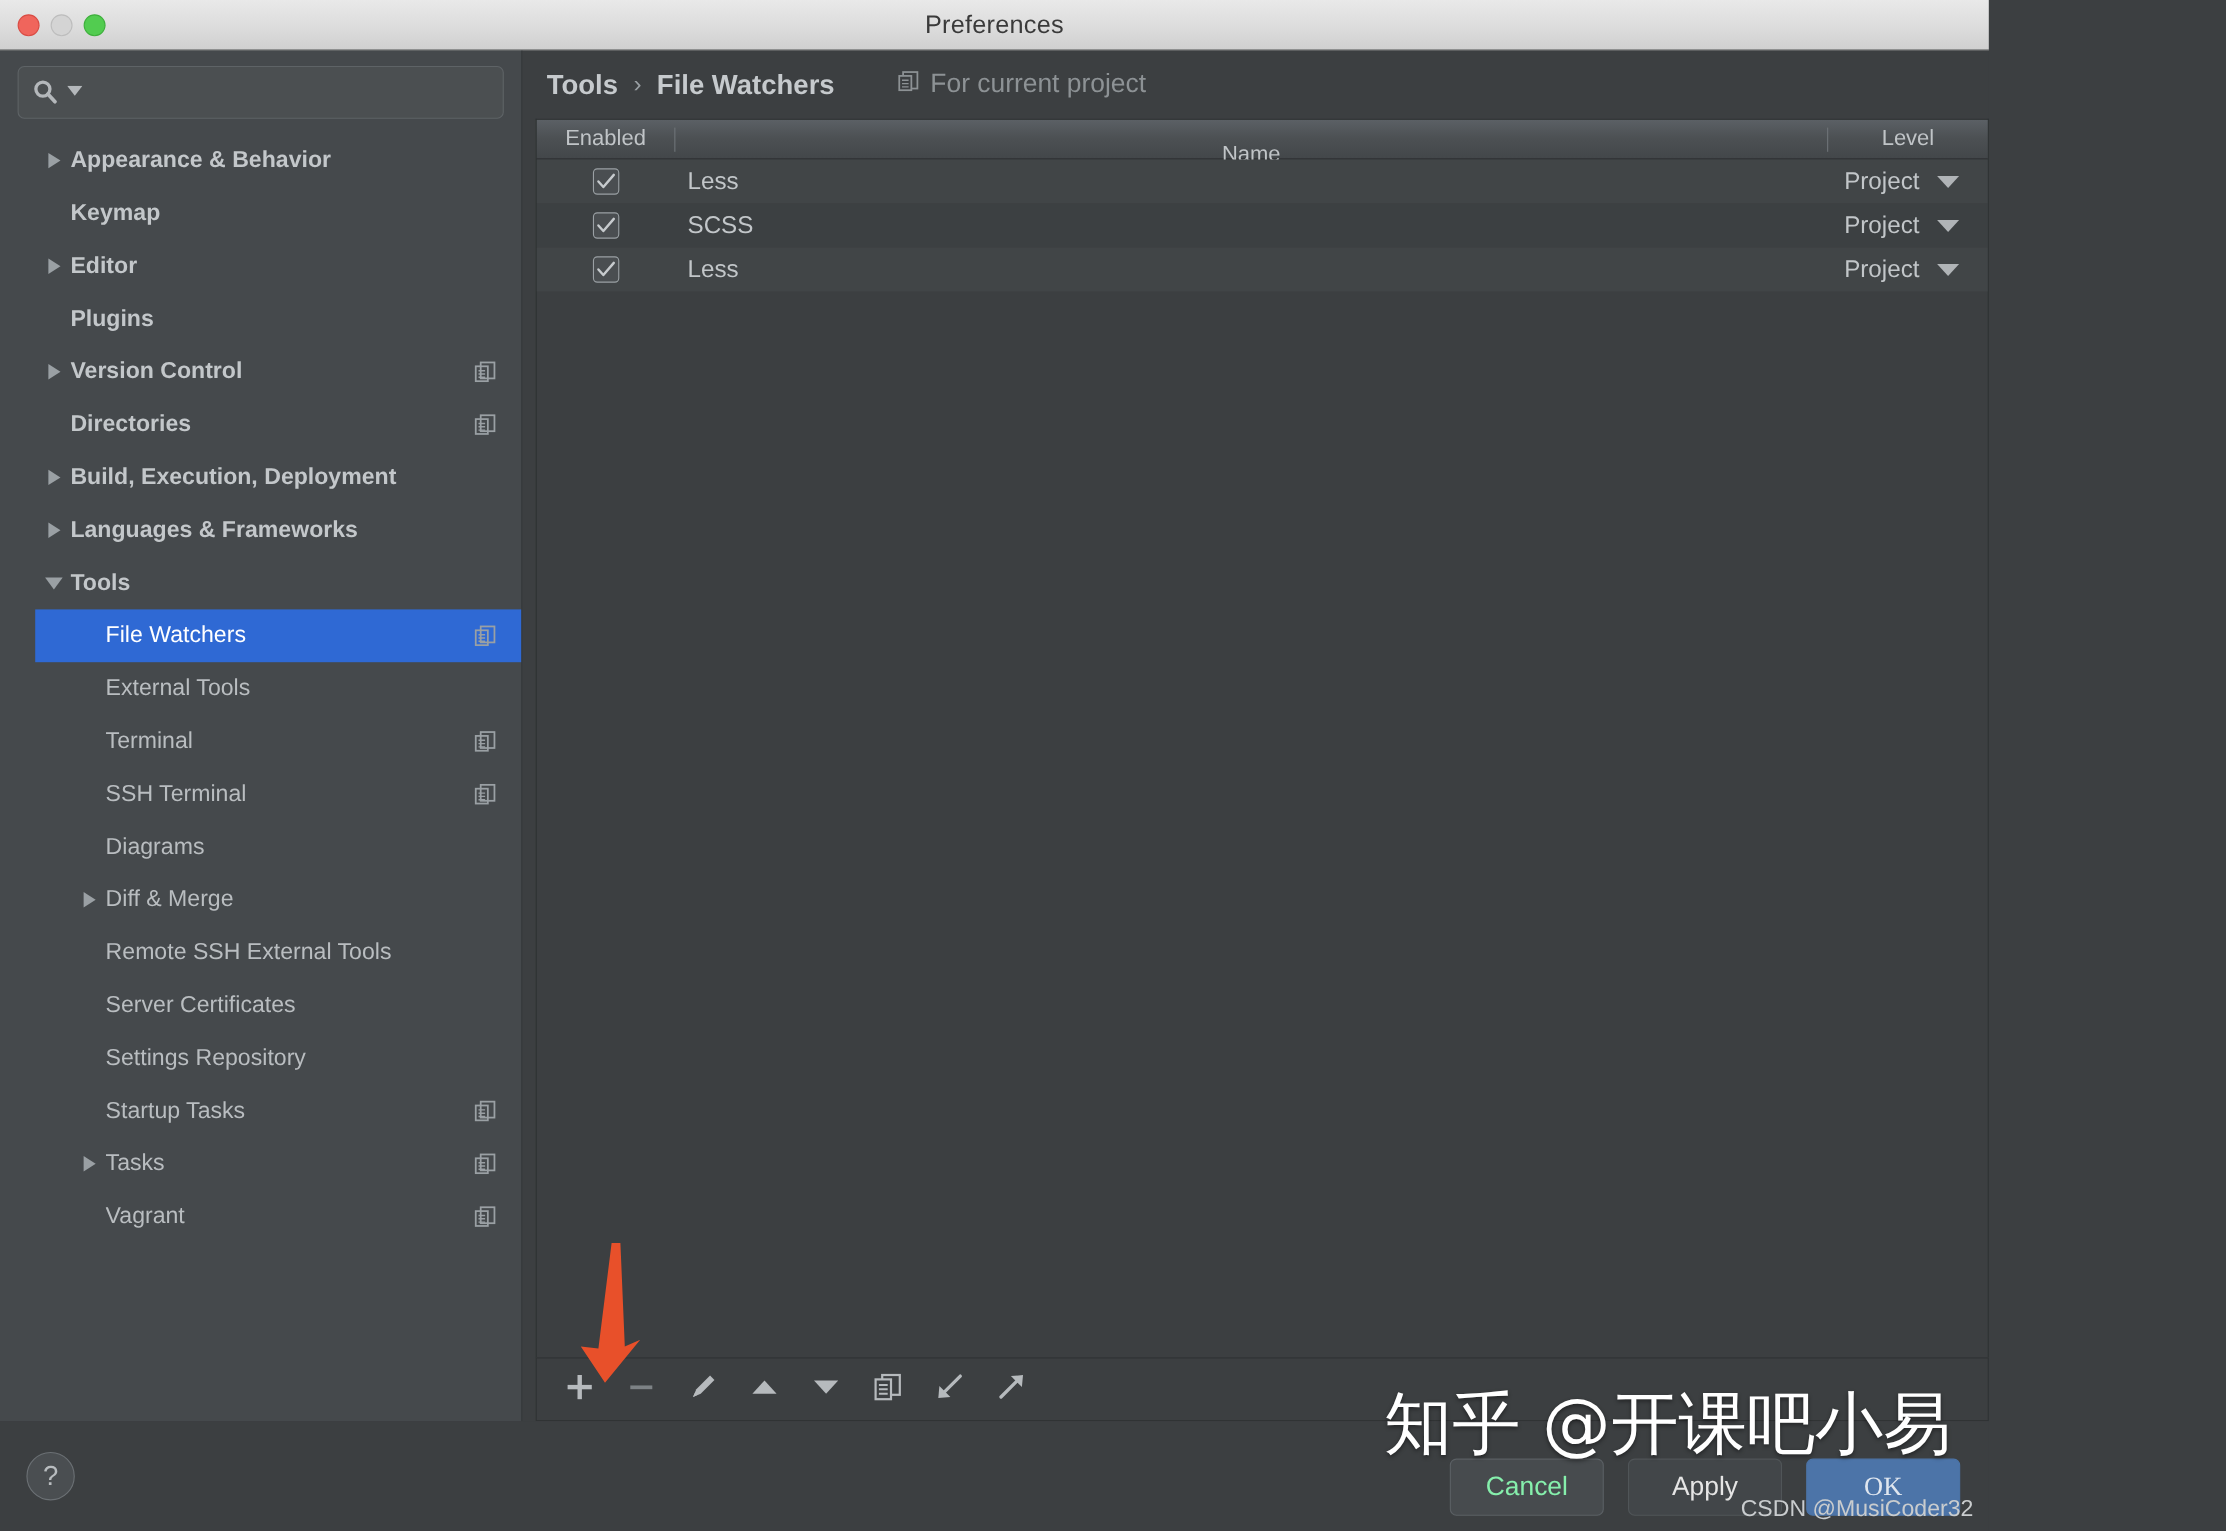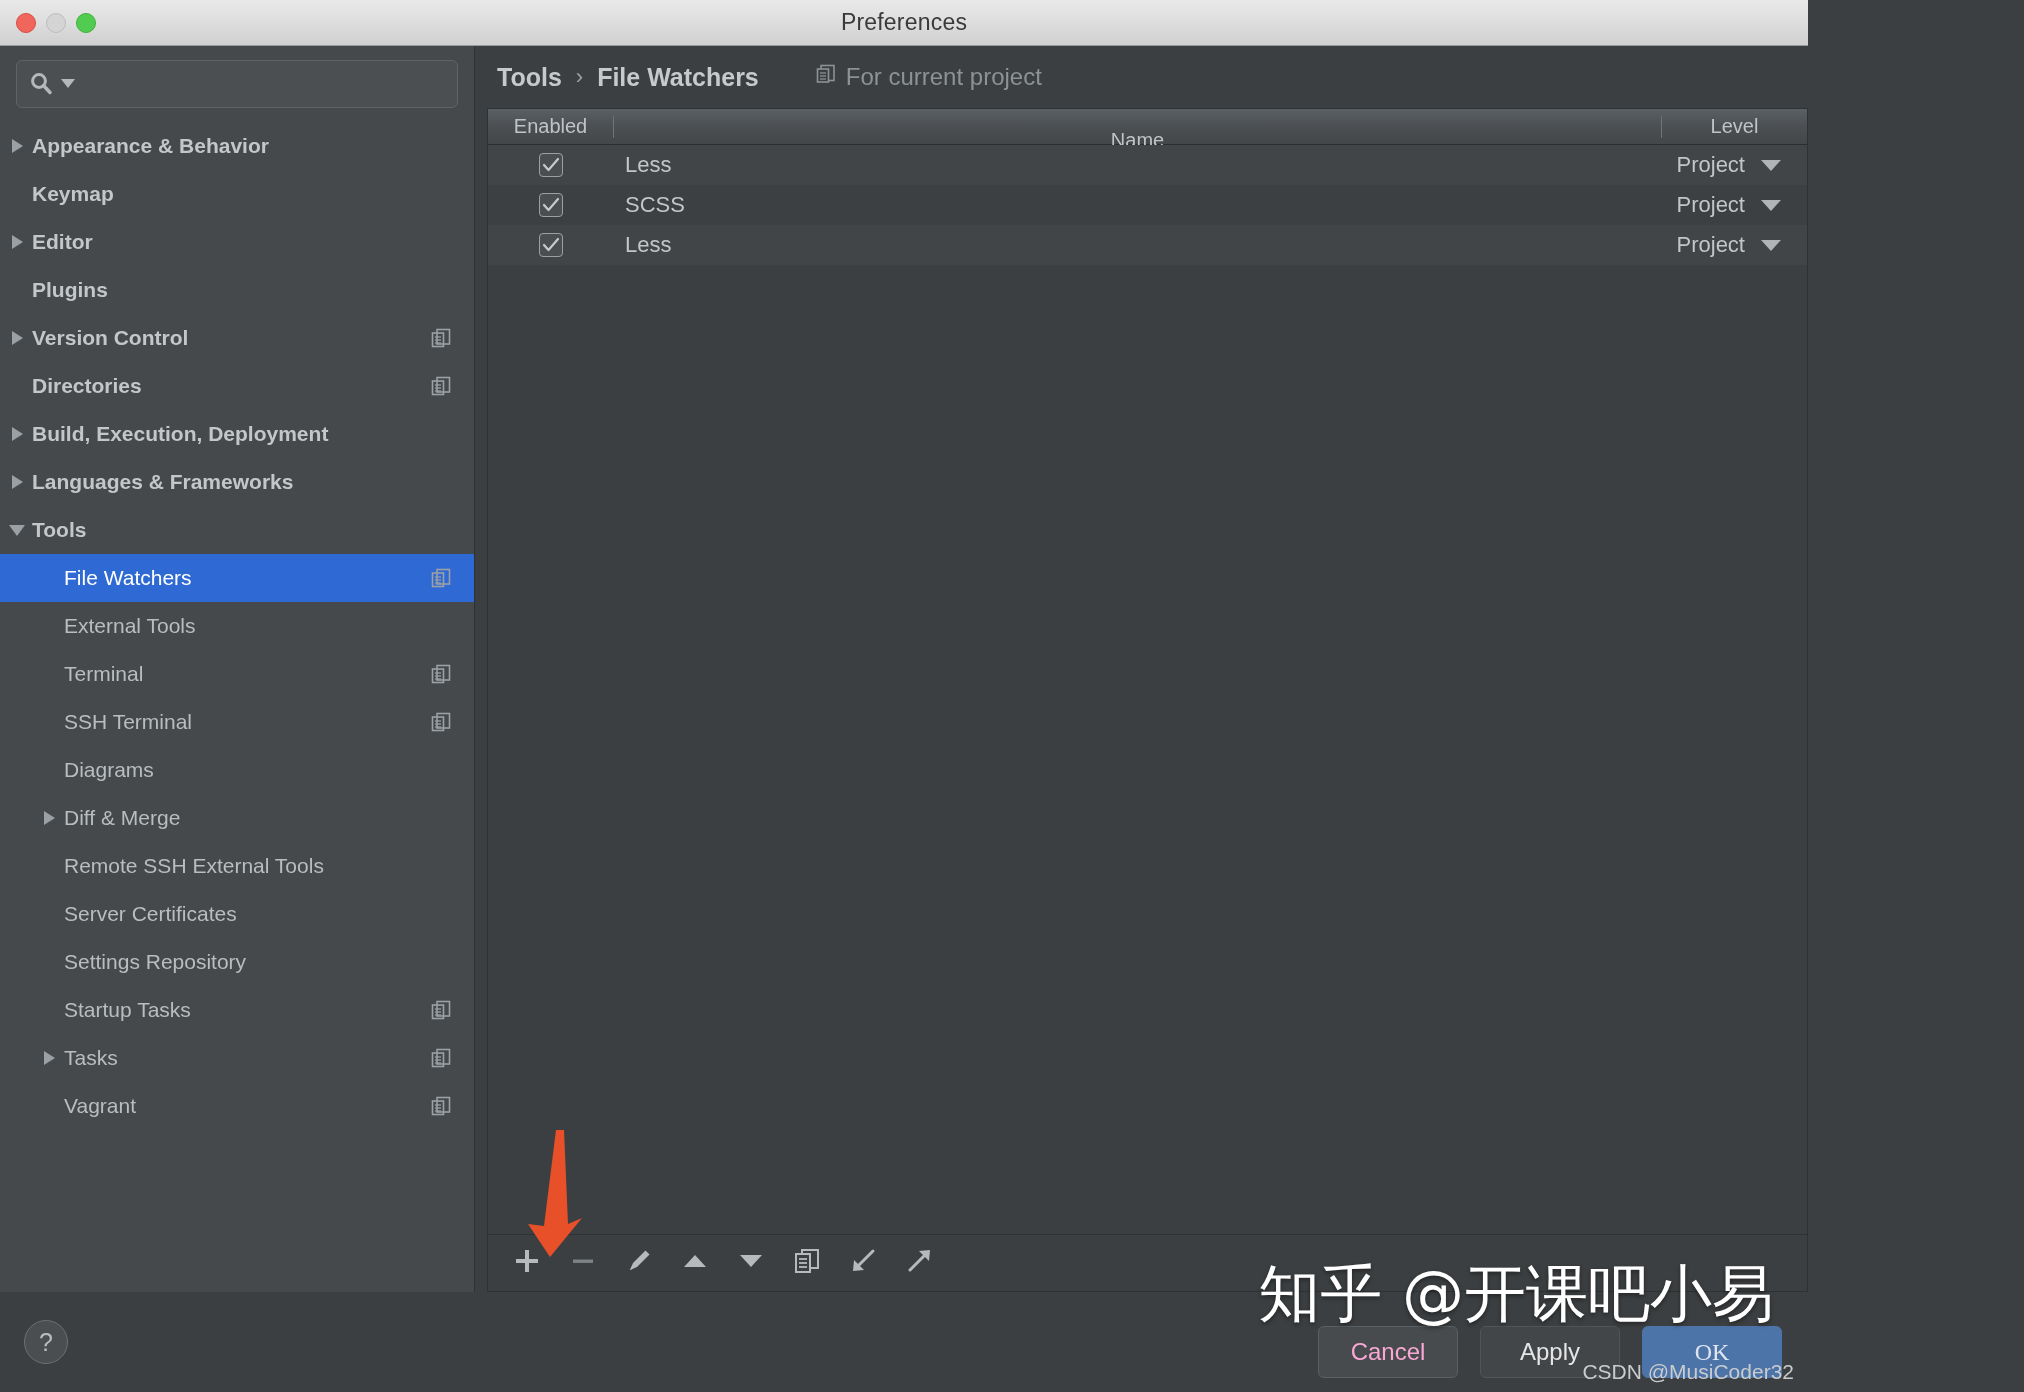--- a/index.html
+++ b/index.html
@@ -55,21 +55,21 @@
     padding: 0 12px;
     gap: 6px;
   }
   .search-box .mag { display: flex; align-items: center; }
   .search-input {
     flex: 1; background: transparent; border: none; outline: none;
     color: #cfd2d4; font-size: 19px; font-family: "Liberation Sans", sans-serif;
   }
   .search-input::placeholder { color: #7c8184; }
 
-  .tree { flex: 1 1 auto; overflow: hidden; padding-top: 4px; }
+  .tree { flex: 1 1 auto; overflow: hidden; padding-top: 4px; padding-left: 32px; }
   .tree-row {
     height: 48px;
     display: flex; align-items: center;
     padding-right: 22px;
     position: relative;
     color: #b9bdc0;
     font-size: 21px;
     white-space: nowrap;
   }
   .tree-row.top { font-weight: bold; color: #c3c7ca; }
@@ -191,21 +191,21 @@
   }
   .footer-actions {
     position: absolute; right: 26px; bottom: 14px;
     display: flex; align-items: flex-end; gap: 22px;
   }
   .btn {
     min-width: 140px; height: 52px;
     border-radius: 6px;
     border: 1px solid #5b6064;
     background: #474b4e;
-    color: #f9a8d4; font-size: 24px;
+    color: #86efac; font-size: 24px;
     display: flex; align-items: center; justify-content: center;
     padding: 0 20px;
   }
   .btn.disabled { color: #e5e5e5; border-color: #505558; background: #424649; }
   .btn.primary { background: #4c74a8; border-color: #4c74a8; color: #dfe6ef; font-family: Liberation Serif, serif; }
 
   
   .red-arrow { position: absolute; pointer-events: none; }
   .watermark-zhihu {
     position: absolute; right: 34px; bottom: 56px;

